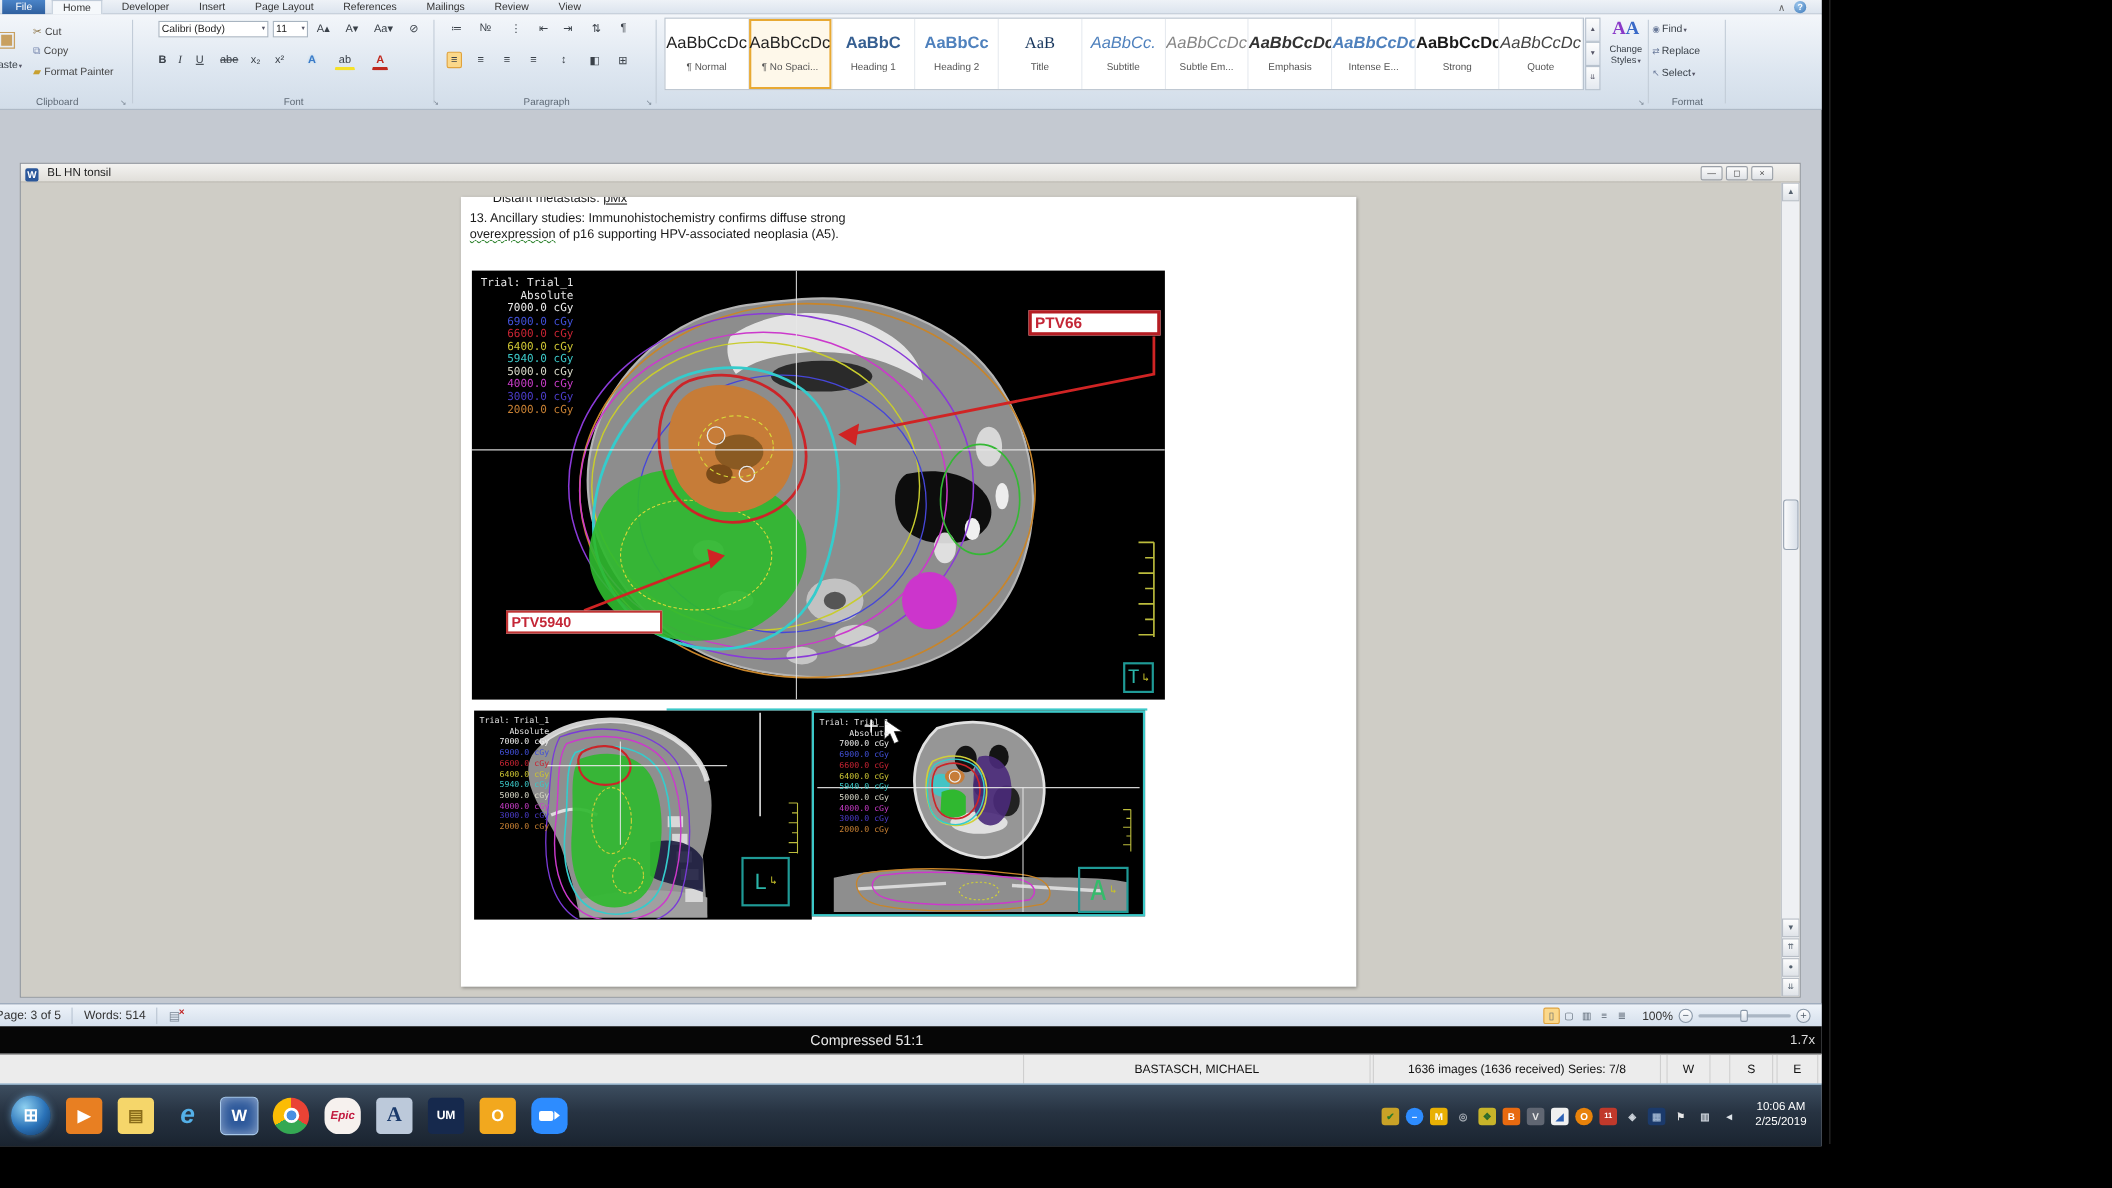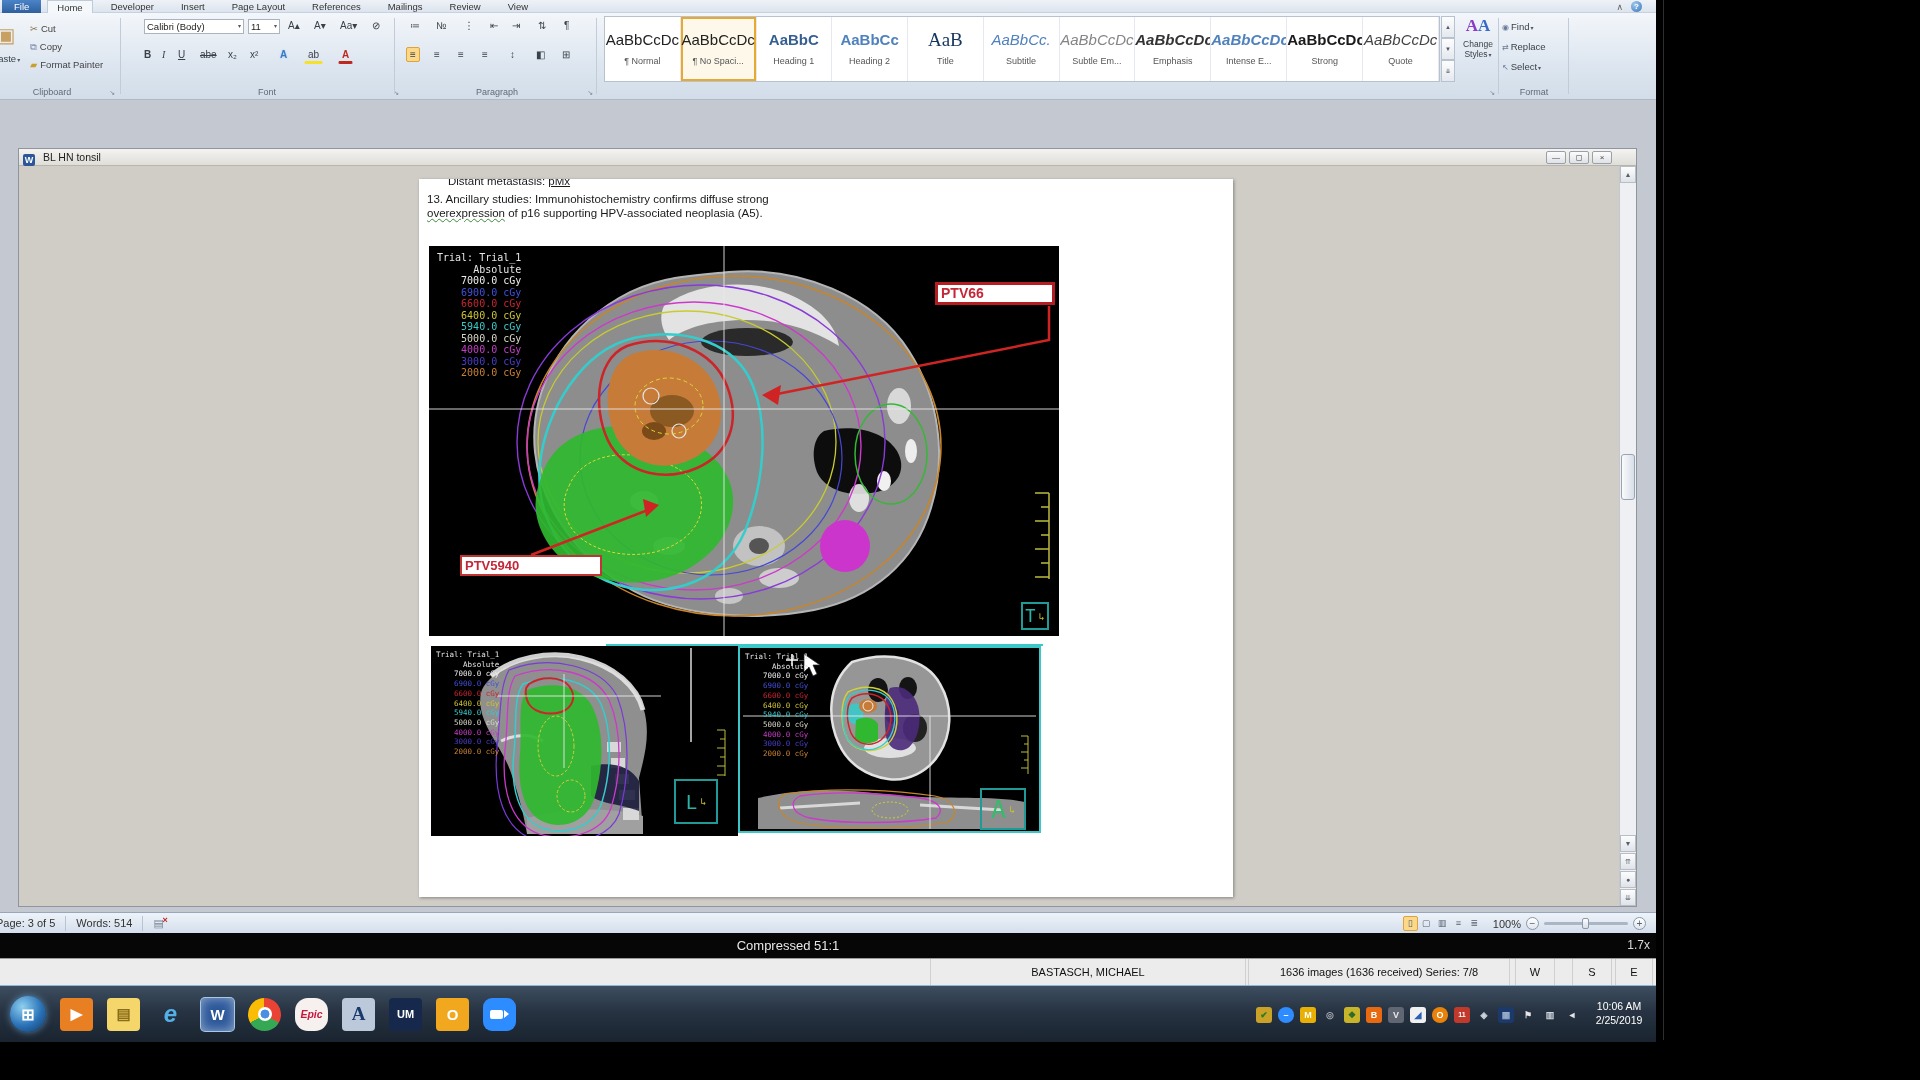--- a/index.html
+++ b/index.html
@@ -51,21 +51,21 @@
 
   
   #gallery { position:absolute; left:6px; top:3px; width:836px; height:66px; background:#fff;
              border:1px solid #b8c2ce; display:flex; overflow:hidden; }
   .style-item { width:76px; border-right:1px solid #e6eaef; text-align:center; padding-top:9px; }
   .style-sample { font-size:15px; color:#222; height:28px; line-height:28px; white-space:nowrap; overflow:hidden; }
   .style-label { font-size:9px; color:#555; margin-top:2px; white-space:nowrap; overflow:hidden; }
   .v-sel { box-shadow:inset 0 0 0 2px #e8a933; background:#fef8ea; }
   .v-h1 .style-sample { color:#365f91; font-weight:bold; }
   .v-h2 .style-sample { color:#4f81bd; font-weight:bold; }
-  .v-title .style-sample { font-family:"Liberation Serif",serif; font-size:19px; color:#17365d; }
+  .v-title .style-sample { font-family:"Liberation Serif",serif; font-size:15px; color:#17365d; }
   .v-sub .style-sample { color:#4f81bd; font-style:italic; }
   .v-subem .style-sample { color:#858585; font-style:italic; }
   .v-emph .style-sample { font-style:italic; font-weight:bold; color:#333; }
   .v-int .style-sample { color:#4f81bd; font-style:italic; font-weight:bold; }
   .v-strong .style-sample { font-weight:bold; color:#1a1a1a; }
   .v-quote .style-sample { font-style:italic; color:#444; }
   #scrollcol { position:absolute; left:843px; top:3px; width:14px; height:66px; }
   .sc-mini { width:14px; height:22px; border:1px solid #b8c2ce; background:linear-gradient(#fdfdfd,#e4e9f0);
              font-size:6px; color:#556; text-align:center; line-height:20px; }
   #changestyles { position:absolute; left:860px; top:3px; width:40px; height:66px; text-align:center; }

